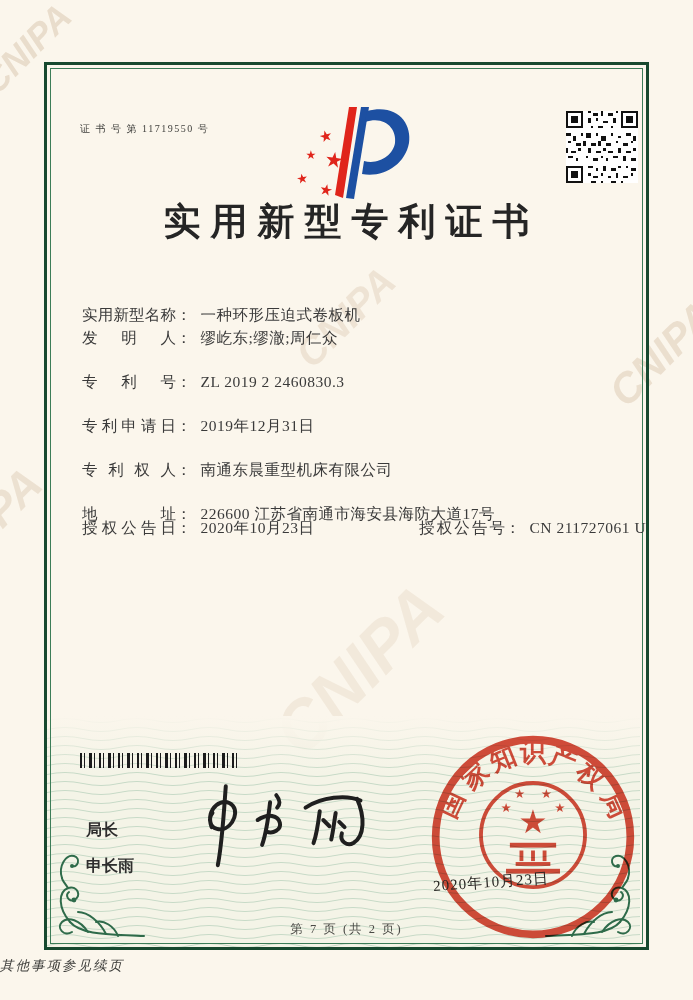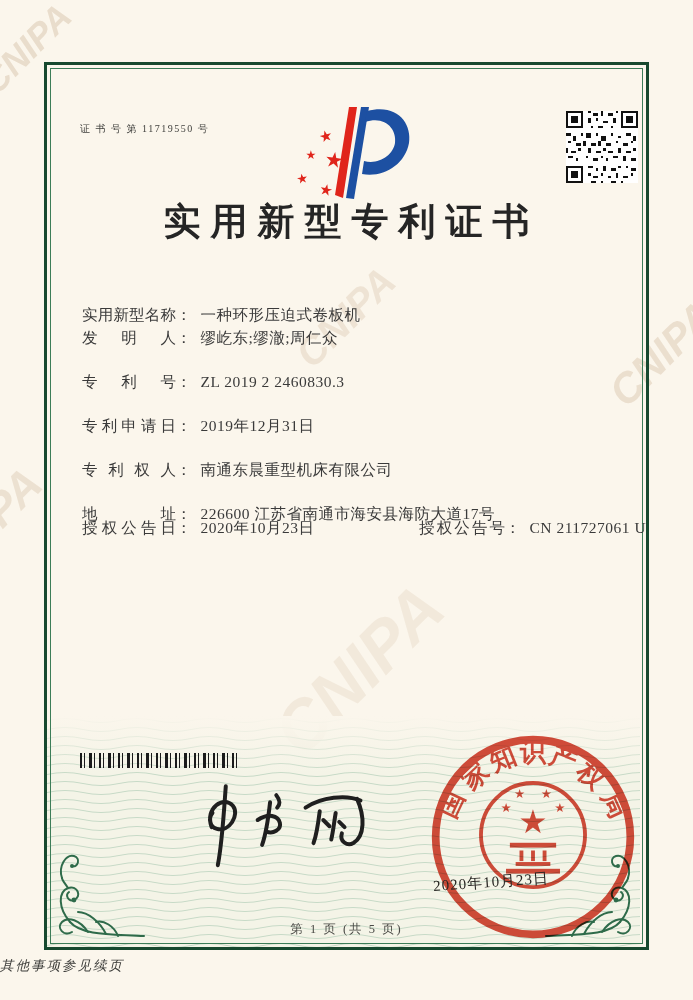--- a/index.html
+++ b/index.html
@@ -257,20 +257,24 @@
       <span class="flabel">授权公告日</span><span class="fcolon">：</span><span class="fvalue">2020年10月23日</span>
       <span class="frow2">
         <span class="flabel">授权公告号</span><span class="fcolon">：</span><span class="fvalue">CN 211727061 U</span>
       </span>
     </div>
   </div>
 
 
   <div class="barcode"></div>
 
+  <div class="commissioner">
+    <div>局长</div>
+    <div>申长雨</div>
+  </div>
 
   <svg class="signature" width="195" height="100" viewBox="0 0 220 110">
     <g fill="none" stroke="#1f1f1f" stroke-width="4.5" stroke-linecap="round">
       <path d="M30,54 C22,32 44,18 54,30 C62,40 50,60 36,56 C28,54 26,44 31,38"></path>
       <path d="M46,8 C44,35 42,72 37,97"></path>
       <path d="M96,26 C94,44 92,60 87,74"></path>
       <path d="M82,46 C94,38 105,41 107,49 C109,57 99,62 92,59"></path>
       <path d="M103,18 C108,24 107,29 104,32"></path>
       <path d="M136,32 C154,20 182,17 198,24"></path>
       <path d="M194,22 C203,42 203,64 190,72 C183,76 174,70 177,61"></path>
@@ -306,17 +310,17 @@
         <rect x="96" y="124" width="4" height="11"></rect>
         <rect x="108" y="124" width="4" height="11"></rect>
         <rect x="120" y="124" width="4" height="11"></rect>
         <rect x="92" y="136" width="36" height="4"></rect>
         <rect x="82" y="143" width="56" height="5"></rect>
       </g>
     </g>
   </svg>
   <div class="seal-date">2020年10月23日</div>
 
-  <div class="page-num">第 1 页 (共 5 页)</div>
+  <div class="page-num">第 7 页 (共 2 页)</div>
 
   <div class="footer-note">其他事项参见续页</div>
 
 </div>
 
 </body></html>

